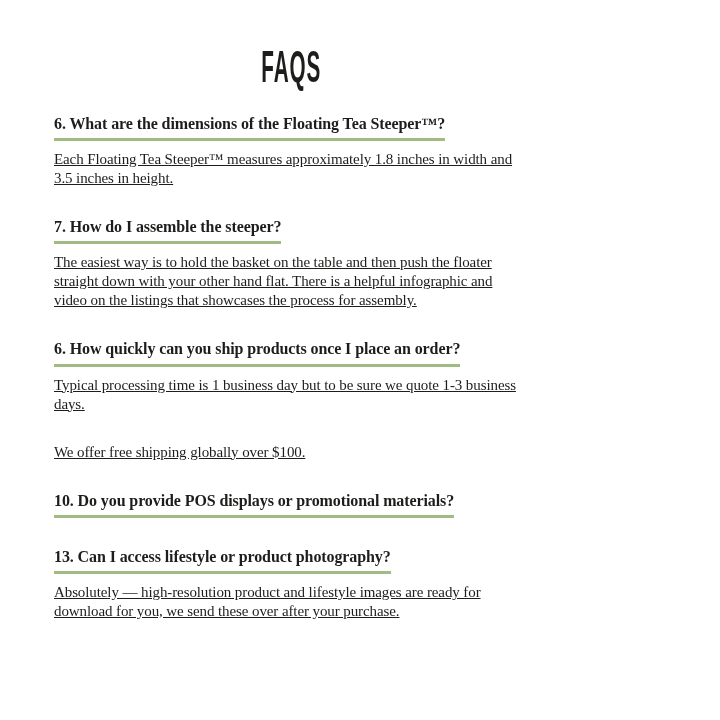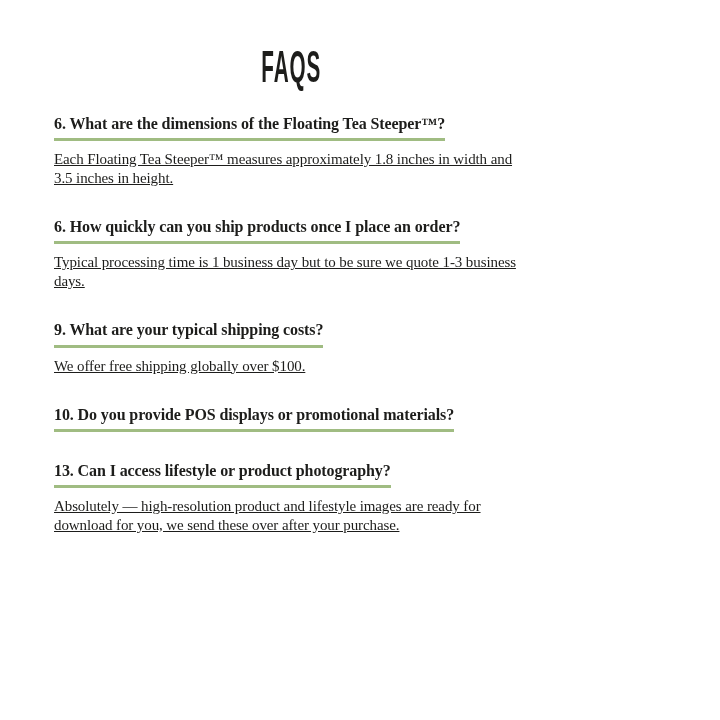--- a/index.html
+++ b/index.html
@@ -73,29 +73,30 @@
     <h1 class="page-title">FAQS</h1>
   </header>
 
   <main class="faq-list">
   <section class="faq-item">
     <h2 class="question">6. What are the dimensions of the Floating Tea Steeper™?</h2>
     <p class="answer">Each Floating Tea Steeper™ measures approximately 1.8 inches in width and 3.5 inches in height.</p>
   </section>
 
   <section class="faq-item">
+    <h2 class="question">7. How do I assemble the steeper?</h2>
+    <p class="answer">The easiest way is to hold the basket on the table and then push the floater straight down with your other hand flat. There is a helpful infographic and video on the listings that showcases the process for assembly.</p>
   </section>
 
   <section class="faq-item">
     <h2 class="question">6. How quickly can you ship products once I place an order?</h2>
     <p class="answer">Typical processing time is 1 business day but to be sure we quote 1-3 business days.</p>
   </section>
 
   <section class="faq-item">
-    <h2 class="question">9. What are your typical shipping costs?</h2>
     <p class="answer">We offer free shipping globally over $100.</p>
   </section>
 
   <section class="faq-item">
     <h2 class="question">10. Do you provide POS displays or promotional materials?</h2>
   </section>
 
   <section class="faq-item">
     <h2 class="question">13. Can I access lifestyle or product photography?</h2>
     <p class="answer">Absolutely — high-resolution product and lifestyle images are ready for download for you, we send these over after your purchase.</p>

